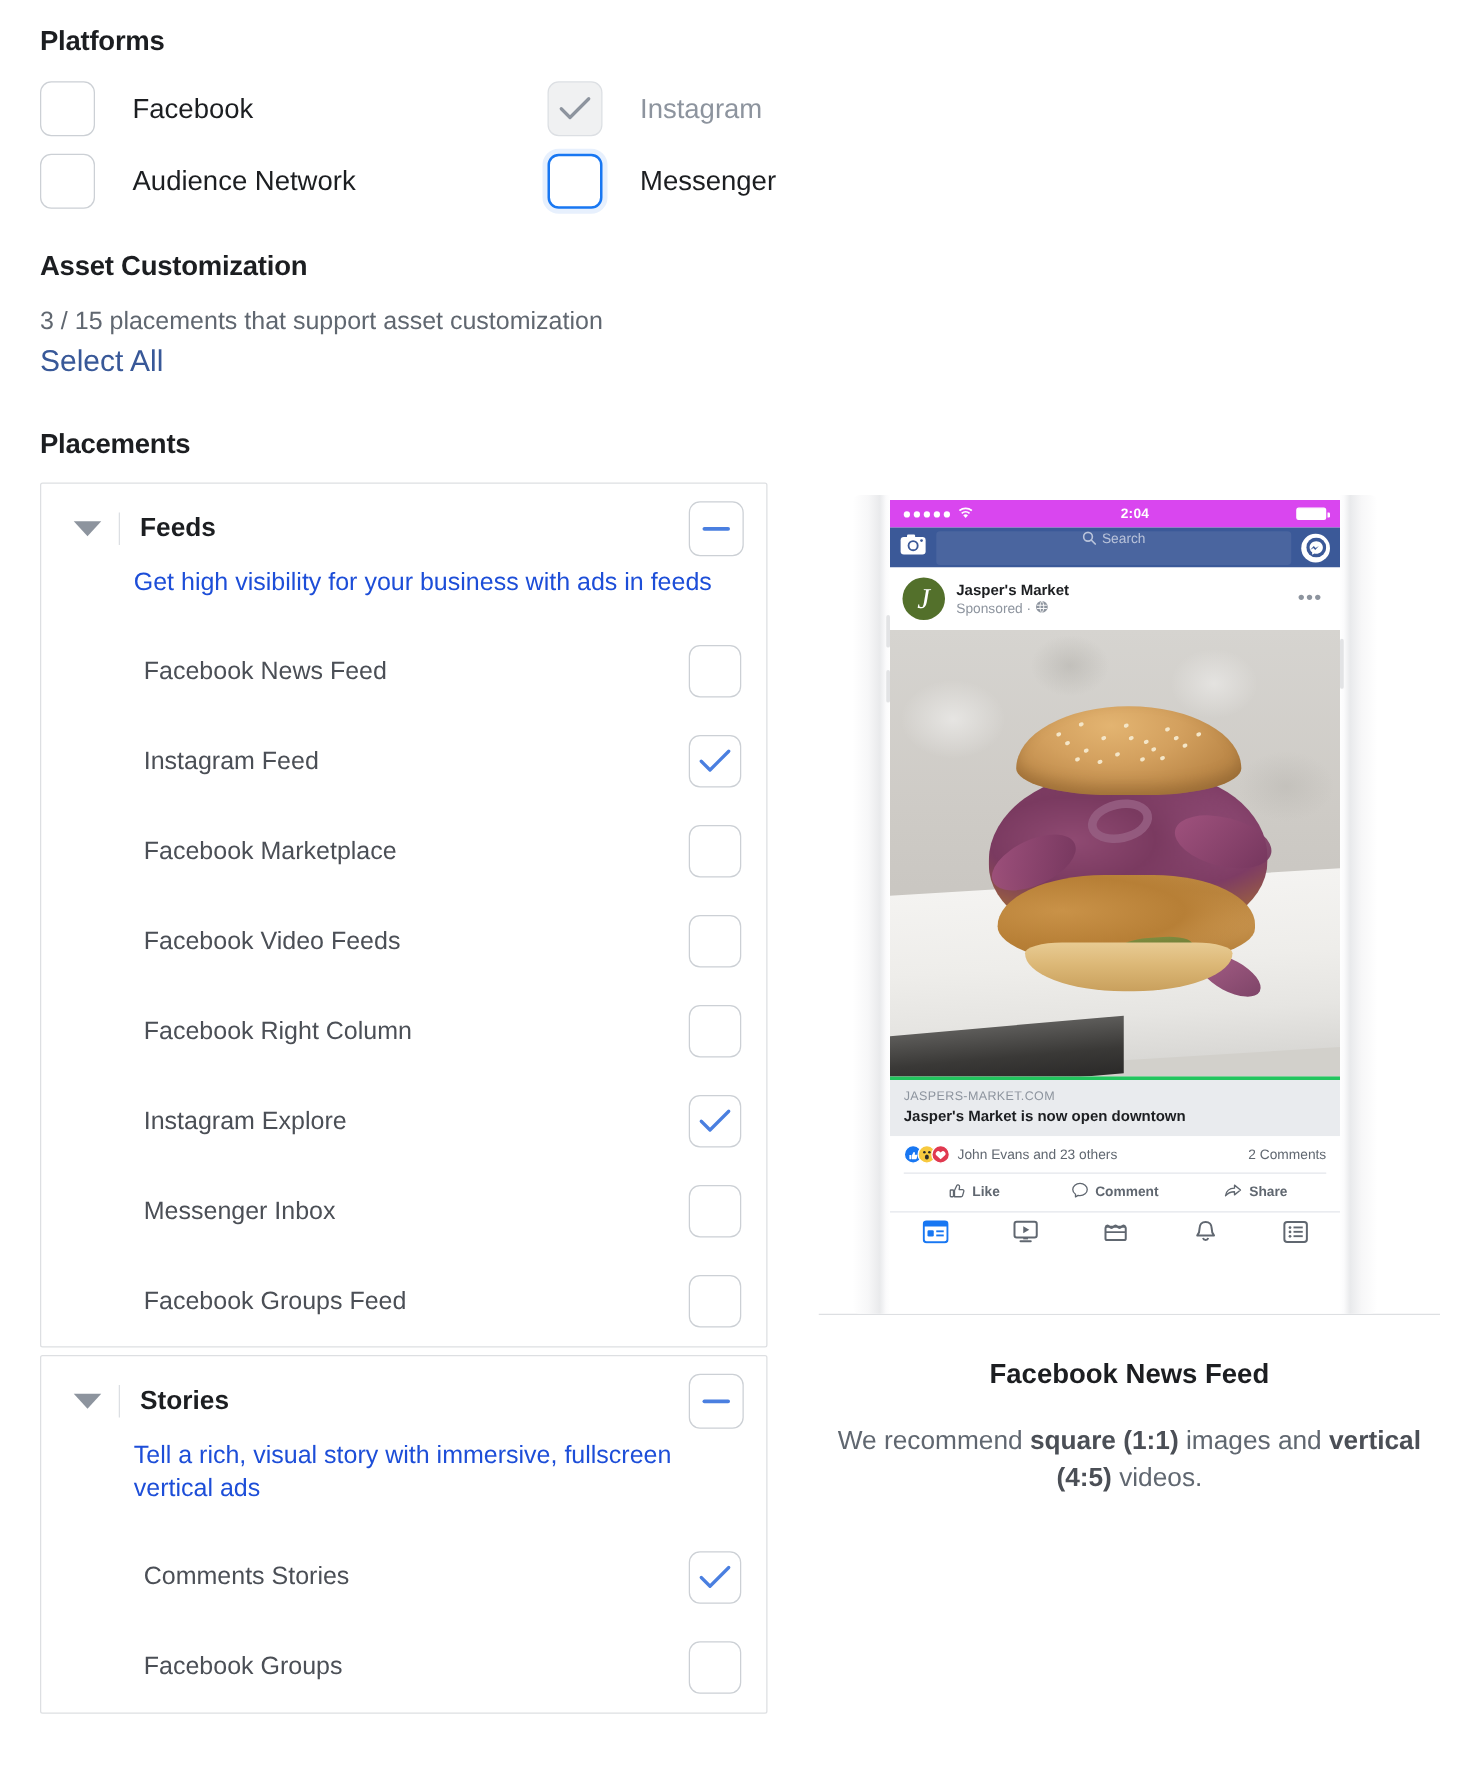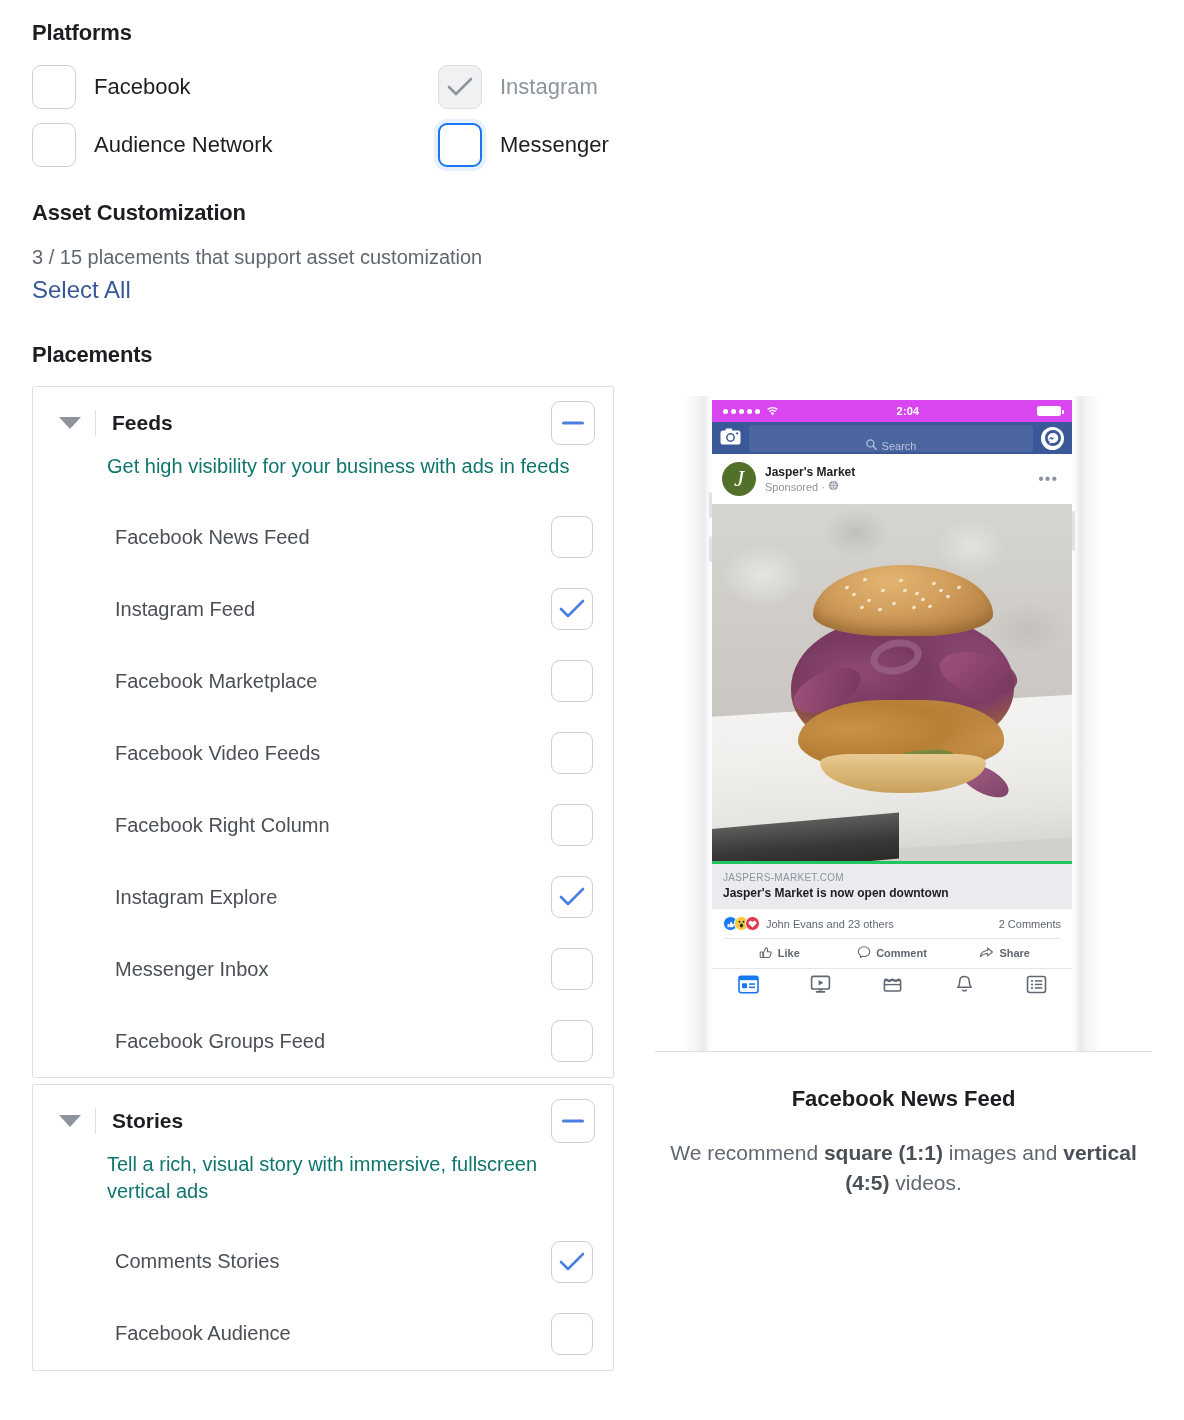--- a/index.html
+++ b/index.html
@@ -34,21 +34,21 @@
 
   .platform-grid {
     margin-top: 16px;
     display: grid;
     grid-template-columns: 406px auto;
     row-gap: 12px;
   }
   .platform-row {
     display: flex;
     align-items: center;
-    gap: 18px;
+    gap: 30px;
     height: 46px;
   }
   .platform-label {
     font-size: 22px;
     color: #1c1e21;
     line-height: 1;
   }
   .platform-label.is-disabled { color: #8d949e; }
 
   
@@ -140,21 +140,21 @@
     position: absolute;
     left: 50%; top: 50%;
     transform: translate(-50%,-50%);
     width: 22px; height: 3px;
     background: #4a7fe0;
     border-radius: 2px;
   }
 
   .group-desc {
     font-size: 20px;
-    color: #0f766e;
+    color: #1d4ed8;
     line-height: 1.32;
     padding: 0 40px 22px 74px;
     margin-top: -6px;
   }
 
   .placement-row {
     display: flex;
     align-items: center;
     height: 72px;
     padding: 0 20px 0 82px;
@@ -249,21 +249,21 @@
     align-items: center;
     padding: 0 8px;
     gap: 8px;
   }
   .searchpill {
     flex: 1;
     height: 27px;
     background: #4a659f;
     border-radius: 3px;
     display: flex;
-    align-items: flex-end;
+    align-items: flex-start;
     justify-content: center;
     gap: 5px;
     color: #b9c3da;
     font-size: 11px;
   }
   .msgr-circle {
     width: 23px; height: 23px;
     border-radius: 50%;
     background: #fff;
     display: flex;
@@ -584,21 +584,21 @@
         <div class="group-desc">Tell a rich, visual story with immersive, fullscreen vertical ads</div>
         <div class="placement-row">
           <span class="placement-label">Comments Stories</span>
           <span class="cbox sm">
             <svg width="26" height="20" viewBox="0 0 26 20">
               <polyline points="2,10 9,17 24,2" fill="none" stroke="#4a7fe0" stroke-width="2.6" stroke-linecap="round" stroke-linejoin="round"></polyline>
             </svg>
           </span>
         </div>
         <div class="placement-row">
-          <span class="placement-label">Facebook Audience</span>
+          <span class="placement-label">Facebook Groups</span>
           <span class="cbox sm"></span>
         </div>
       </div>
     </div>
 </div>
 
 <div class="preview-col">
 
   <div class="phone">
     <div class="bezel"></div>

